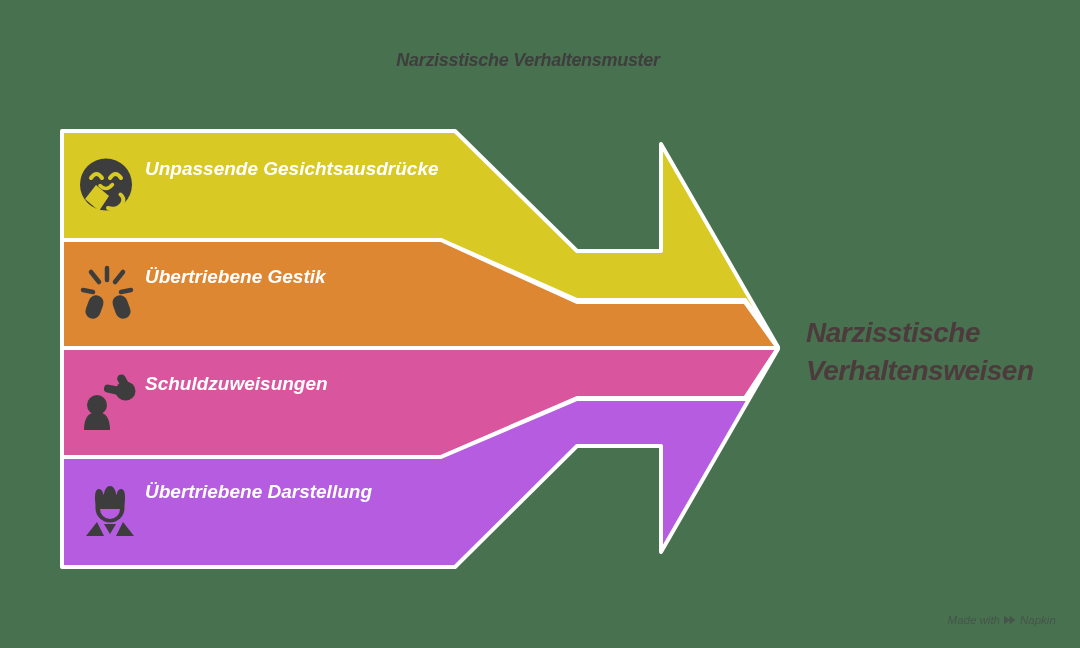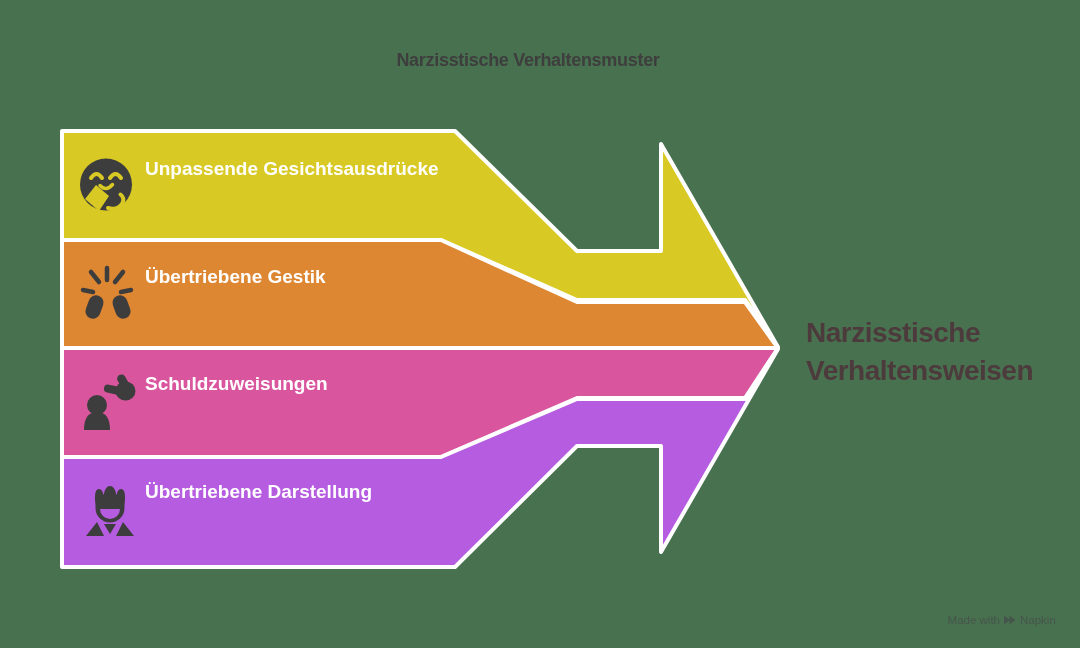--- a/index.html
+++ b/index.html
@@ -8,20 +8,21 @@
     width: 1080px;
     height: 648px;
     overflow: hidden;
     background: #48714f;
     font-family: "Liberation Sans", sans-serif;
   }
   .canvas {
     position: relative;
     width: 1080px;
     height: 628px;
+    font-style: italic;
   }
   svg text {
     font-family: "Liberation Sans", sans-serif;
   }
 </style>
 </head>
 <body>
 
 <div class="canvas">
   <svg width="1080" height="648" viewBox="0 0 1080 648">

